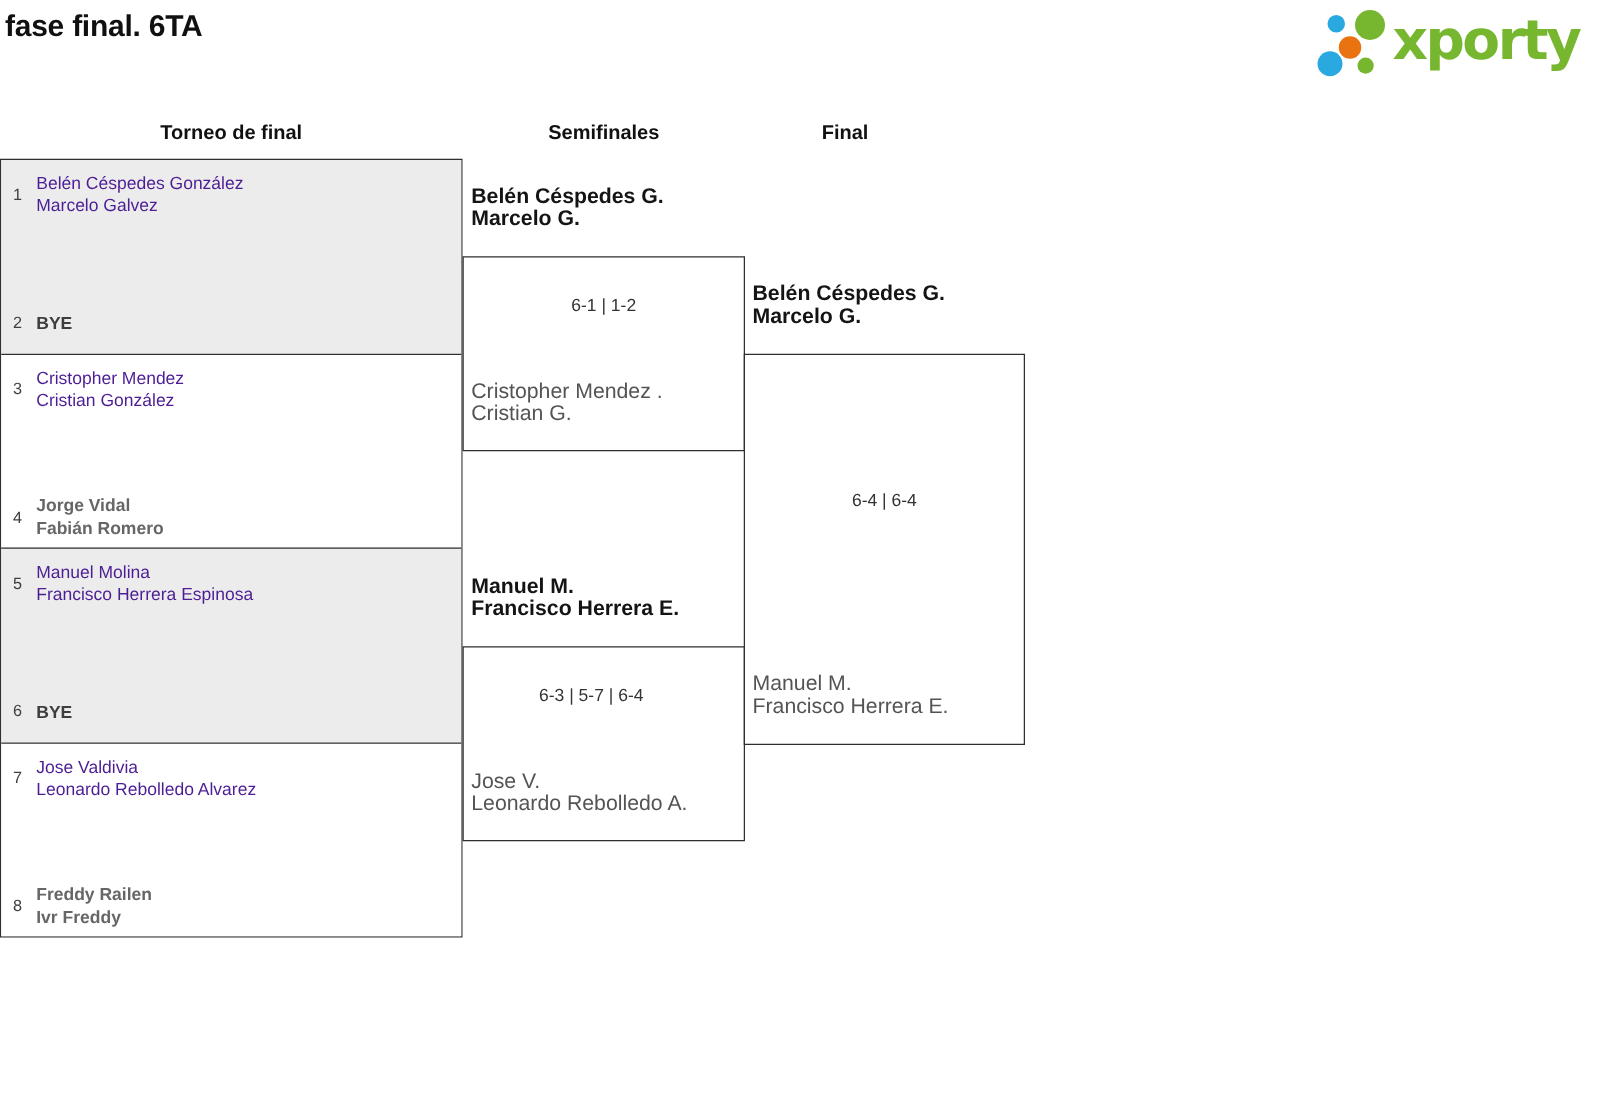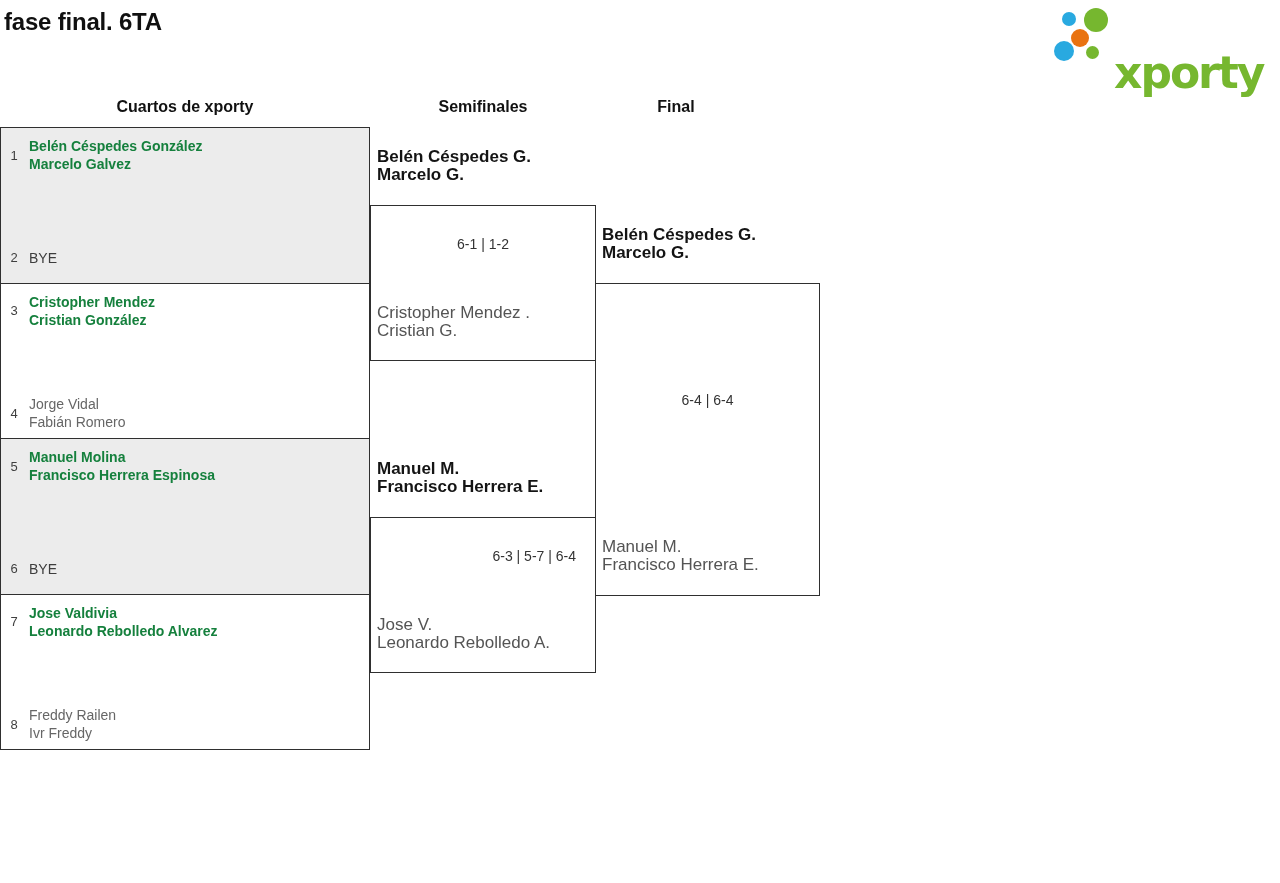--- a/index.html
+++ b/index.html
@@ -10,41 +10,41 @@
   }
   .abs { position:absolute; }
 
   
   .title { left:4px; top:5px; font-size:24px; font-weight:700; line-height:33px; color:#101010; letter-spacing:-0.2px; }
 
   
   .logo { left:1050px; top:4px; width:228px; height:66px; }
   .dot { position:absolute; border-radius:50%; }
   .logo-text { position:absolute; left:64px; top:3px; font-size:44px; font-weight:700;
-               letter-spacing:-2px; color:#76b72f; font-family:"DejaVu Sans", sans-serif;margin-top:40px; }
+               letter-spacing:-2px; color:#76b72f; font-family:"DejaVu Sans", sans-serif; }
 
   
   .round-header { top:98px; font-size:16px; font-weight:700; text-align:center; color:#111; }
   #hdr-qf { left:0; width:370px; }
   #hdr-sf { left:370px; width:226px; }
   #hdr-f  { left:564px; width:224px; }
 
   
   .qf-col { left:0; top:127px; width:370px; height:623px; border:1px solid #2f2f2f;
             display:flex; flex-direction:column; }
   .qf-match { position:relative; flex:1; background:#ffffff; }
   .qf-match + .qf-match { border-top:1px solid #2f2f2f; }
   .qf-match.shade { background:#ececec; }
 
   .pair-row { position:absolute; left:6px; right:6px; display:flex; align-items:center; gap:8px; }
   .pair-row.top { top:9px; }
   .pair-row.bottom { bottom:7px; min-height:36px; }
   .seed { width:14px; font-size:13px; color:#3f3f3f; text-align:center; flex:none; }
-  .names { font-size:14px; line-height:18px; color:#666; }
-  .winner .names { font-weight:700; color:#15803d; }
+  .names { font-size:14px; line-height:18px; color:#666;font-weight:bold; }
+  .winner .names { font-weight:400; color:#4c1d95; }
   .bye { color:#3d3d3d; }
 
   .score { position:absolute; text-align:center; font-size:14px; color:#333; }
   .qf-score { left:0; right:0; top:50%; transform:translateY(-50%); }
 
   
   .match-box { border:1px solid #2f2f2f; background:transparent; }
   #sf1 { left:370px; top:205px; width:226px; height:156px; }
   #sf2 { left:370px; top:517px; width:226px; height:156px; }
   #final-box { left:595px; top:283px; width:225px; height:313px; }
@@ -62,21 +62,21 @@
 
 <div class="abs logo">
   <span class="dot" style="left:12px;top:8px;width:14px;height:14px;background:#29a9e0;"></span>
   <span class="dot" style="left:34px;top:4px;width:24px;height:24px;background:#76b72f;"></span>
   <span class="dot" style="left:21px;top:25px;width:18px;height:18px;background:#e97311;"></span>
   <span class="dot" style="left:4px;top:37px;width:20px;height:20px;background:#29a9e0;"></span>
   <span class="dot" style="left:36px;top:42px;width:13px;height:13px;background:#76b72f;"></span>
   <span class="logo-text">xporty</span>
 </div>
 
-<div class="abs round-header" id="hdr-qf">Cuartos de xporty</div>
+<div class="abs round-header" id="hdr-qf">Torneo de final</div>
 <div class="abs round-header" id="hdr-sf">Semifinales</div>
 <div class="abs round-header" id="hdr-f">Final</div>
 
 <div class="abs qf-col">
 
   <div class="qf-match shade">
     <div class="pair-row top winner">
       <div class="seed">1</div>
       <div class="names">
         <div>Belén Céspedes González</div>
@@ -150,21 +150,21 @@
 <div class="abs score" style="left:370px;width:226px;top:236px;">6-1 | 1-2</div>
 <div class="abs label loser" style="left:377px;top:304px;">
   <div>Cristopher Mendez .</div>
   <div>Cristian G.</div>
 </div>
 
 <div class="abs label winner" style="left:377px;top:460px;">
   <div>Manuel M.</div>
   <div>Francisco Herrera E.</div>
 </div>
-<div class="abs score" style="left:370px;width:206px;top:548px;text-align:right;">6-3 | 5-7 | 6-4</div>
+<div class="abs score" style="left:370px;width:206px;top:548px;">6-3 | 5-7 | 6-4</div>
 <div class="abs label loser" style="left:377px;top:616px;">
   <div>Jose V.</div>
   <div>Leonardo Rebolledo A.</div>
 </div>
 
 <div class="abs label winner" style="left:602px;top:226px;">
   <div>Belén Céspedes G.</div>
   <div>Marcelo G.</div>
 </div>
 <div class="abs score" style="left:595px;width:225px;top:392px;">6-4 | 6-4</div>

